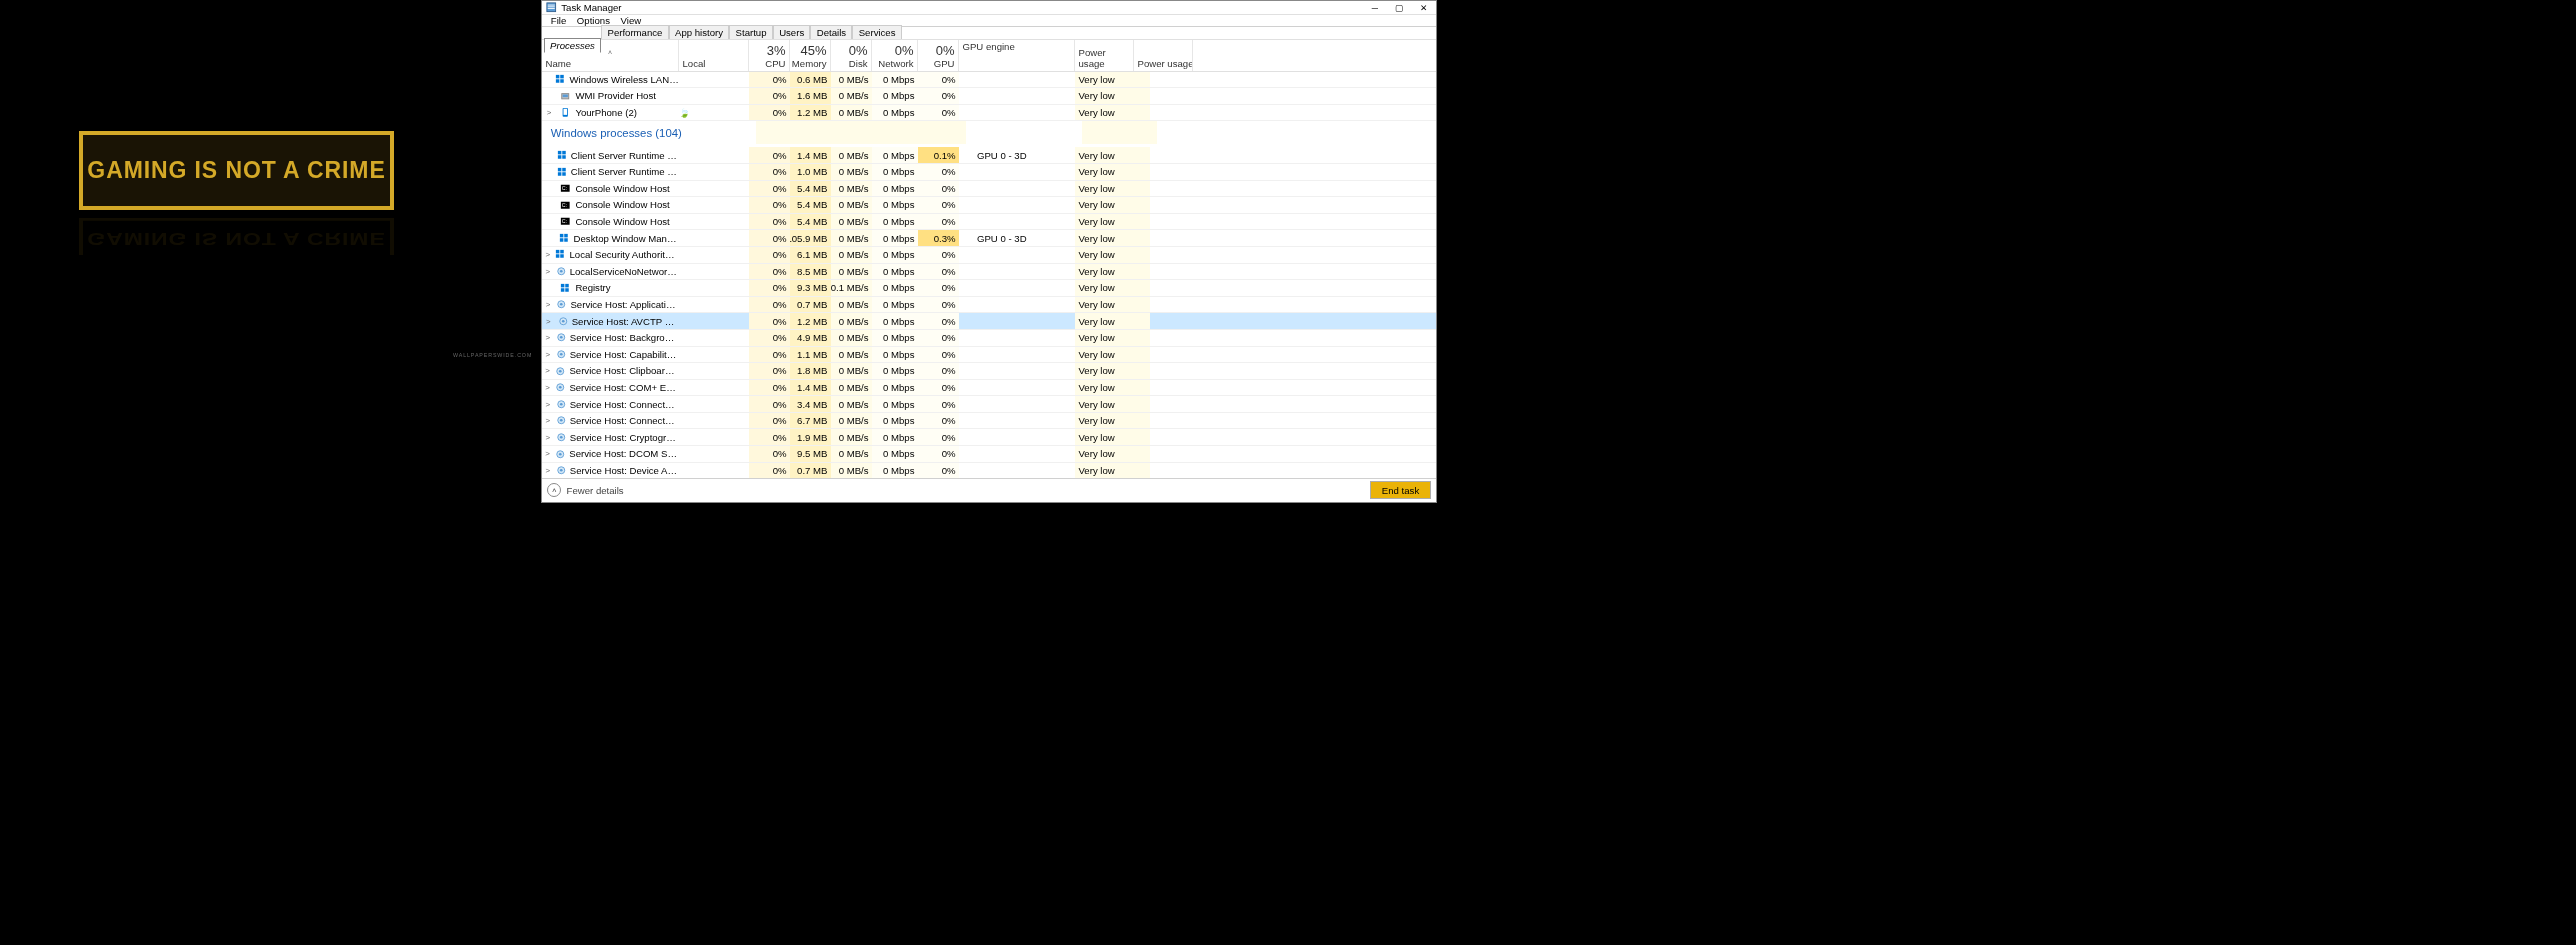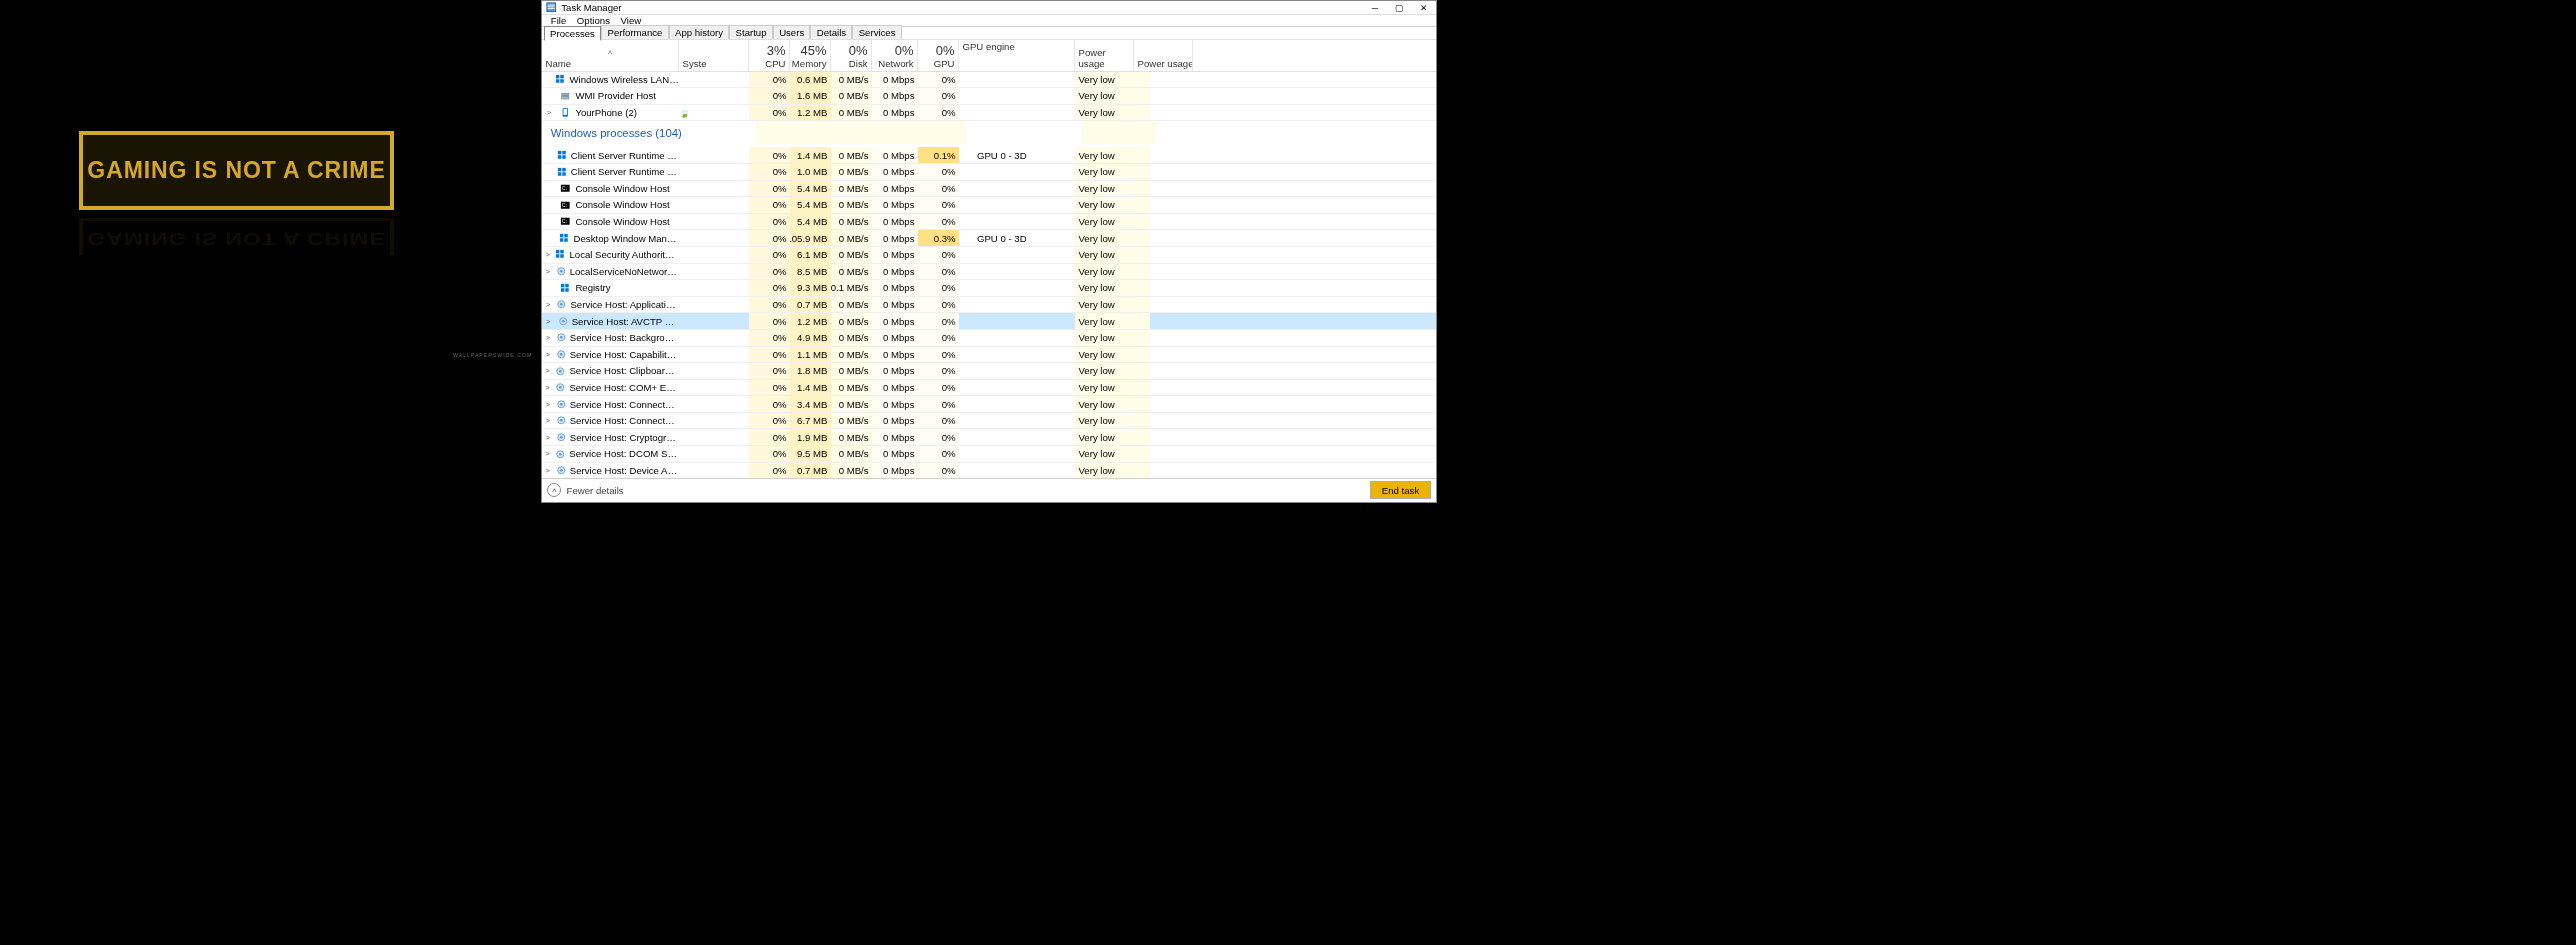--- a/index.html
+++ b/index.html
@@ -18,21 +18,21 @@
 .titlebar-icon { width: 12.3px; height: 12.3px; margin-right: 3.5px; display: inline-flex; align-items: center; justify-content: center; }
 .titlebar-title { font-size: 9.6px; color: #000; flex: 1; }
 .winbtns { display: flex; }
 .winbtn { width: 24.5px; height: 13px; display: flex; align-items: center; justify-content: center; font-size: 8.8px; color: #000; cursor: pointer; }
 
 .menubar { height: 12.3px; background: #fff; display: flex; align-items: center; padding-left: 3.5px; font-size: 9.6px; border-bottom: 0.9px solid #d0d0d0; }
 .menu-item { padding: 0 5.3px; cursor: pointer; }
 
 .tabs { height: 12.3px; background: #fff; display: flex; align-items: flex-end; padding-left: 1.8px; font-size: 9.6px; border-bottom: 0.9px solid #e0e0e0; }
 .tab { padding: 0.9px 5.3px; border: 0.9px solid transparent; cursor: pointer; }
-.tab.active { border: 0.9px solid #888; border-bottom: 0.9px solid #fff; background: #fff; position: relative; top: 2px; }
+.tab.active { border: 0.9px solid #888; border-bottom: 0.9px solid #fff; background: #fff; position: relative; top: 14px; font-style: italic; }
 .tab:not(.active) { border: 0.9px solid #ccc; border-bottom: none; background: #f0f0f0; margin: 0 0; }
 
 .headers { height: 32px; display: flex; border-bottom: 0.9px solid #e0e0e0; font-size: 9.6px; color: #333; }
 .hcol { border-right: 0.9px solid #e6e6e6; display: flex; flex-direction: column; justify-content: flex-end; padding: 1.8px 3.5px; }
 .hcol.name { width: 137px; justify-content: flex-end; }
 .hcol.status { width: 70px; justify-content: flex-end; }
 .hcol.metric { text-align: right; align-items: flex-end; }
 .hcol.cpu { width: 41px; }
 .hcol.mem { width: 41px; }
 .hcol.disk { width: 41px; }
@@ -129,21 +129,21 @@
       <div class="tab">Details</div>
       <div class="tab">Services</div>
     </div>
 
   <div class="headers">
     <div class="hcol name">
       <div class="sort-arrow">˄</div>
       <span>Name</span>
     </div>
     <div class="hcol status">
-        <span>Syste</span>
+        <span>Local</span>
       </div>
     <div class="hcol metric cpu">
       <span class="pct">3%</span>
       <span>CPU</span>
     </div>
     <div class="hcol metric mem">
       <span class="pct">45%</span>
       <span>Memory</span>
     </div>
     <div class="hcol metric disk">

